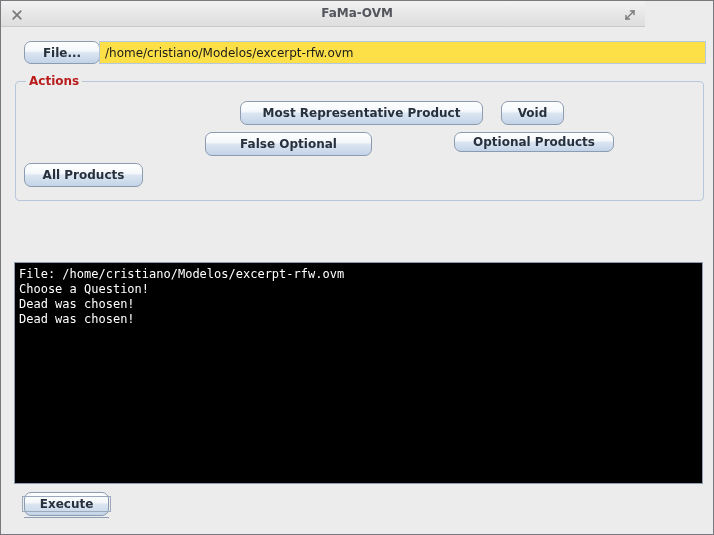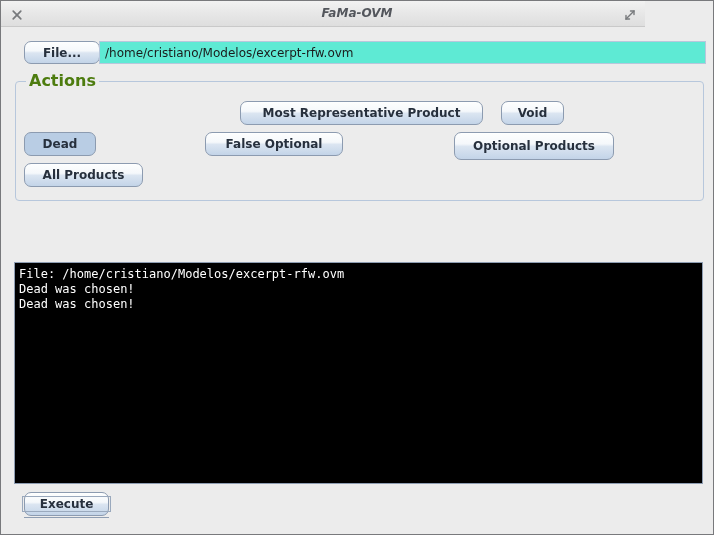--- a/index.html
+++ b/index.html
@@ -27,21 +27,20 @@
 
   
   .titlebar {
     position: absolute;
     left: 0; top: 0;
     width: 644px;
     height: 26px;
     box-sizing: border-box;
     background: linear-gradient(to bottom, #f2f2f2 0%, #e8e8e8 45%, #dedede 100%);
     border-bottom: 1px solid #c9c9c9;
-    font-style: italic;
   }
   .title-text {
     position: absolute;
     left: 0; top: 0;
     width: 712px;
     line-height: 25px;
     text-align: center;
     font-size: 12px;
     font-weight: bold;
     color: #53565c;
@@ -88,21 +87,21 @@
     border: 1px solid #9aa9bd;
     padding: 0px 17px;
     display: inline-block;
     line-height: 14px;
   }
 
   
   .filefield {
     position: absolute;
     box-sizing: border-box;
-    background: #5eead4;
+    background: #fde047;
     border: 1px solid #b7c7dc;
     font-family: "DejaVu Sans", sans-serif;
     font-size: 12px;
     color: #1b1b1b;
     padding: 4px 5px;
     display: flex;
     align-items: center;
     overflow: hidden;
     white-space: nowrap;
   }
@@ -111,23 +110,23 @@
   .groupbox {
     position: absolute;
     box-sizing: border-box;
     border: 1px solid #b7c7dc;
     border-radius: 4px;
     background: transparent;
   }
   .groupbox-title {
     position: absolute;
     font-family: "DejaVu Sans", sans-serif;
-    font-size: 16px;
+    font-size: 12px;
     font-weight: bold;
-    color: #4d7c0f;
+    color: #b91c1c;
     background: #ececec;
     padding: 0 3px;
     line-height: 12px;
     white-space: nowrap;
   }
 
   
   .console {
     position: absolute;
     box-sizing: border-box;
@@ -190,38 +189,36 @@
 
 
   <div class="btn" style="left:204px; top:100px; width:243px; height:24px;margin-left:35px;">
     <span>Most Representative Product</span>
   </div>
 
   <div class="btn" style="left:453px; top:100px; width:63px; height:24px;margin-left:47px;">
     <span>Void</span>
   </div>
 
-  <div class="btn selected" style="left:23px; top:131px; width:72px; height:24px;">
-    <span>Dead</span>
-  </div>
-
-  <div class="btn" style="left:204px; top:131px; width:138px; height:24px;">
+
+  <div class="btn" style="left:204px; top:131px; width:167px; height:24px;">
     <span>False Optional</span>
   </div>
 
-  <div class="btn" style="left:453px; top:131px; width:160px; height:28px;">
+  <div class="btn" style="left:453px; top:131px; width:160px; height:20px;">
     <span>Optional Products</span>
   </div>
 
   <div class="btn" style="left:23px; top:162px; width:119px; height:24px;">
     <span>All Products</span>
   </div>
 
   <div class="console" style="left:13px; top:261px; width:689px; height:222px;">
     <div class="console-line">File: /home/cristiano/Modelos/excerpt-rfw.ovm</div>
+    <div class="console-line">Choose a Question!</div>
     <div class="console-line">Dead was chosen!</div>
     <div class="console-line">Dead was chosen!</div>
   </div>
 
   <div class="btn" style="left:23px; top:491px; width:85px; height:24px;">
     <span class="focus-ring">Execute</span>
   </div>
 
   <div class="bottom-sep" style="left:23px; top:516px; width:85px;"></div>
 

